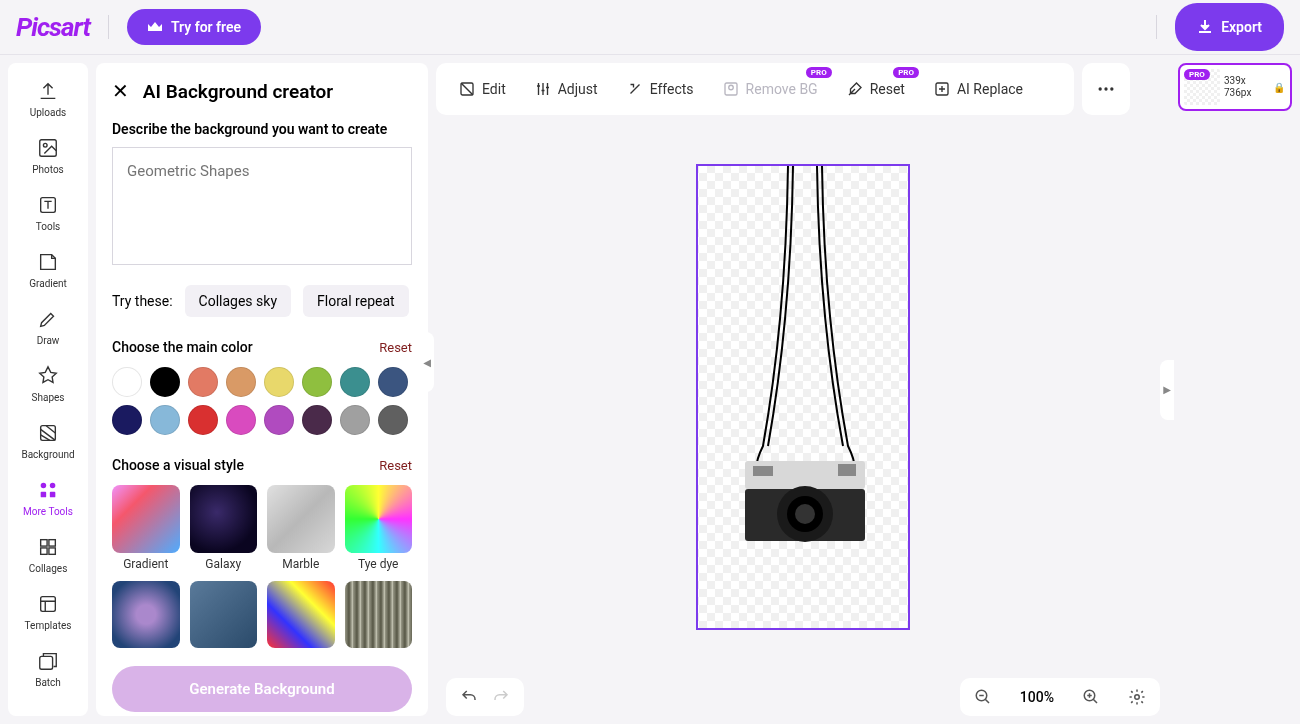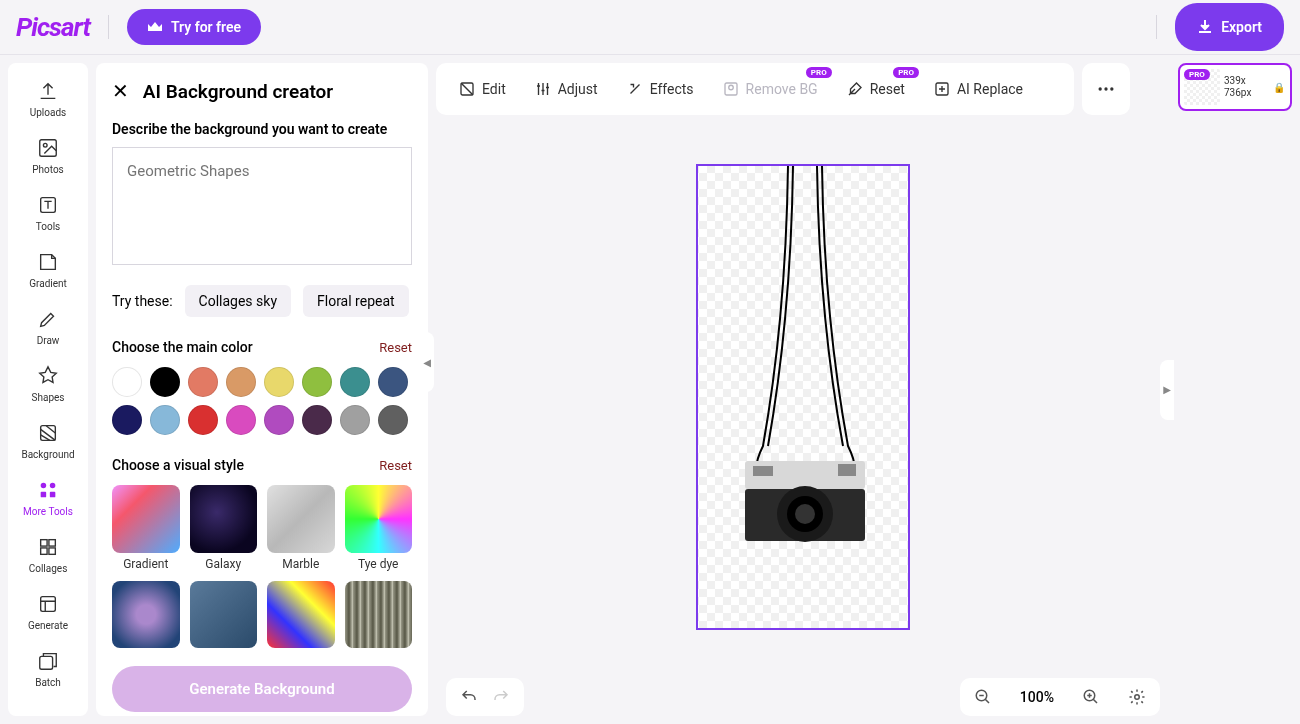--- a/index.html
+++ b/index.html
@@ -198,21 +198,21 @@
         </div>
       <span class="nav-label">Collages</span>
     </div>
     <div class="nav-item">
       <div class="nav-icon">
           <svg viewBox="0 0 24 24" width="22" height="22" fill="none" stroke="#333" stroke-width="1.5">
             <rect x="4" y="4" width="16" height="16" rx="2"></rect>
             <path d="M4 9h16M9 9v11"></path>
           </svg>
         </div>
-      <span class="nav-label">Generate</span>
+      <span class="nav-label">Templates</span>
     </div>
     <div class="nav-item">
       <div class="nav-icon">
           <svg viewBox="0 0 24 24" width="22" height="22" fill="none" stroke="#333" stroke-width="1.5">
             <rect x="3" y="7" width="14" height="14" rx="2"></rect>
             <path d="M7 7V4h14v14h-3"></path>
           </svg>
         </div>
       <span class="nav-label">Batch</span>
     </div>

